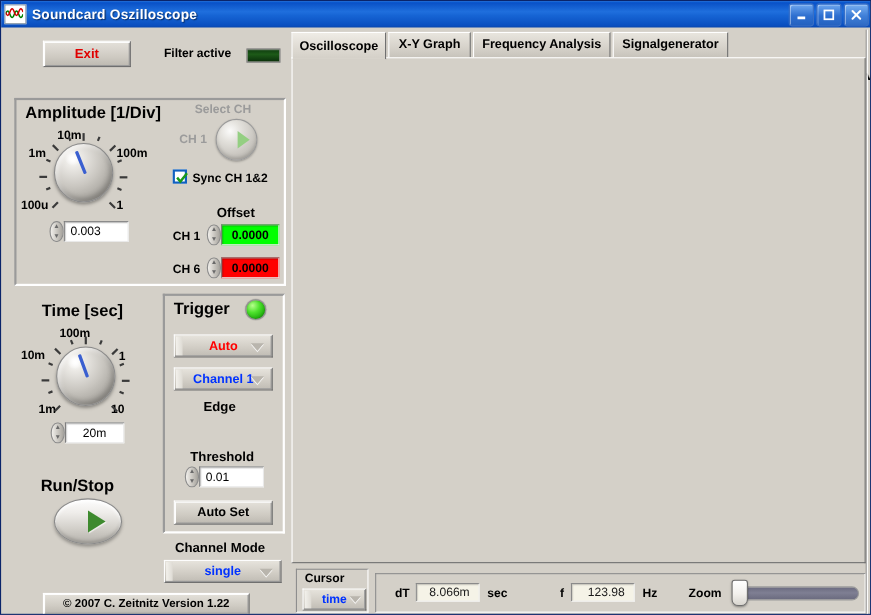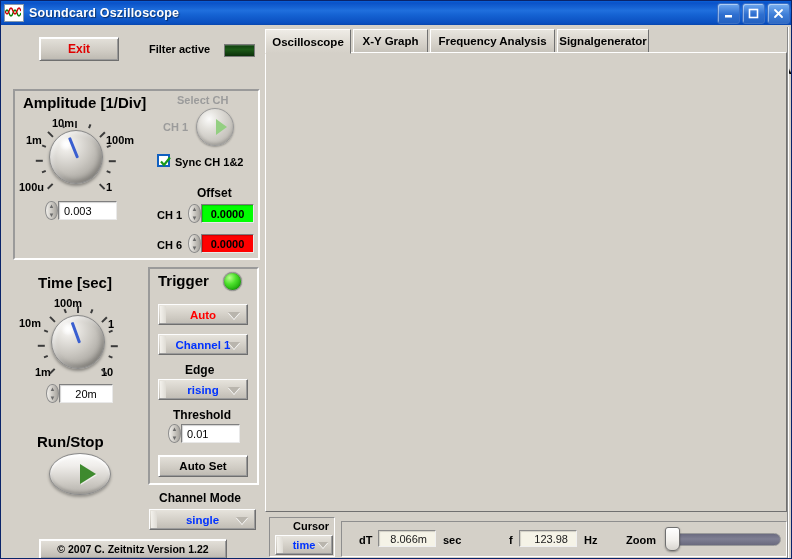--- a/index.html
+++ b/index.html
@@ -280,25 +280,20 @@
     <div class="lft"></div>
       <span>Auto</span>
       <div class="arw"></div>
   </div>
   <div class="combo" style="left:157px;top:333px;width:88px;height:19px;color:#0032ff;">
     <div class="lft"></div>
       <span>Channel 1</span>
       <div class="arw"></div>
   </div>
   <div class="lbl" style="left:184px;top:362px;font-size:12px;">Edge</div>
-  <div class="combo" style="left:157px;top:378px;width:88px;height:19px;color:#0032ff;">
-    <div class="lft"></div>
-      <span>rising</span>
-      <div class="arw"></div>
-  </div>
   <div class="lbl" style="left:172px;top:407px;font-size:12px;">Threshold</div>
   <div class="spin" style="left:167px;top:423px;height:17px;">
       <span>▲</span>
       <span>▼</span>
     </div>
   <div class="numfield" style="left:180px;top:423px;width:52px;height:17px;">0.01</div>
   <div class="btn3d" style="left:157px;top:454px;width:88px;height:20px;">Auto Set</div>
 
   <div class="lbl big" style="left:36px;top:432px;">Run/Stop</div>
   <div class="oval" style="left:48px;top:452px;width:62px;height:42px;">
@@ -312,21 +307,21 @@
       <div class="arw"></div>
   </div>
 
   <div class="btn3d" style="left:38px;top:538px;width:186px;height:18px;font-size:10.5px;">© 2007   C. Zeitnitz Version 1.22</div>
 
   <div class="tabbody"></div>
   <div class="tabstrip">
     <div class="tab active" style="left:0px;width:86px;">Oscilloscope</div>
     <div class="tab" style="left:88px;width:75px;">X-Y Graph</div>
     <div class="tab" style="left:165px;width:125px;">Frequency Analysis</div>
-    <div class="tab" style="left:292px;width:92px;">Signalgenerator</div>
+    <div class="tab" style="left:292px;width:105px;">Signalgenerator</div>
     <div class="tab" style="left:399px;width:57px;margin-top:24px;">Extras</div>
   </div>
 
   <div class="chline" style="left:276px;top:68px;width:26px;background:#00f000;"></div>
   <div class="lbl" style="left:306px;top:62px;">Channel 1 (left)</div>
   <div class="chk" style="left:395px;top:61px;">
     <svg width="13" height="13" viewBox="0 0 13 13">
         <path d="M2 6.5 L5 10 L11 2.5" stroke="#1a9a1a" stroke-width="2.2" fill="none"></path>
       </svg>
   </div>
@@ -590,21 +585,21 @@
       <div class="tk" style="left: 452.2px; height: 5px; background: rgb(106, 106, 106);"></div>
       <div class="tk" style="left: 457px; height: 5px; background: rgb(106, 106, 106);"></div>
       <div class="tk" style="left: 461.8px; height: 5px; background: rgb(106, 106, 106);"></div>
       <div class="tk" style="left: 466.6px; height: 5px; background: rgb(106, 106, 106);"></div>
       <div class="tk" style="left: 471.4px; height: 5px; background: rgb(106, 106, 106);"></div>
       <div class="tk" style="left: 476.2px; height: 5px; background: rgb(106, 106, 106);"></div>
     </div>
   <div class="xttl">Time [sec]</div>
 
   <div class="sunkbar" style="left:268px;top:516px;width:66px;height:40px;"></div>
-  <div class="lbl" style="left:292px;top:519px;font-size:11px;">Cursor</div>
+  <div class="lbl" style="left:276px;top:519px;font-size:11px;">Cursor</div>
   <div class="combo" style="left:274px;top:534px;width:56px;height:18px;color:#0032ff;font-size:11px;">
     <div class="lft"></div>
       <span>time</span>
     <div class="arw" style="right:4px;border-left-width:5px;border-right-width:5px;border-top-width:6px;"></div>
   </div>
 
   <div class="sunkbar" style="left:340px;top:520px;width:446px;height:36px;"></div>
   <div class="lbl" style="left:358px;top:533px;">dT</div>
   <div class="robox" style="left:377px;top:529px;width:58px;height:17px;">8.066m</div>
   <div class="lbl" style="left:442px;top:533px;">sec</div>

